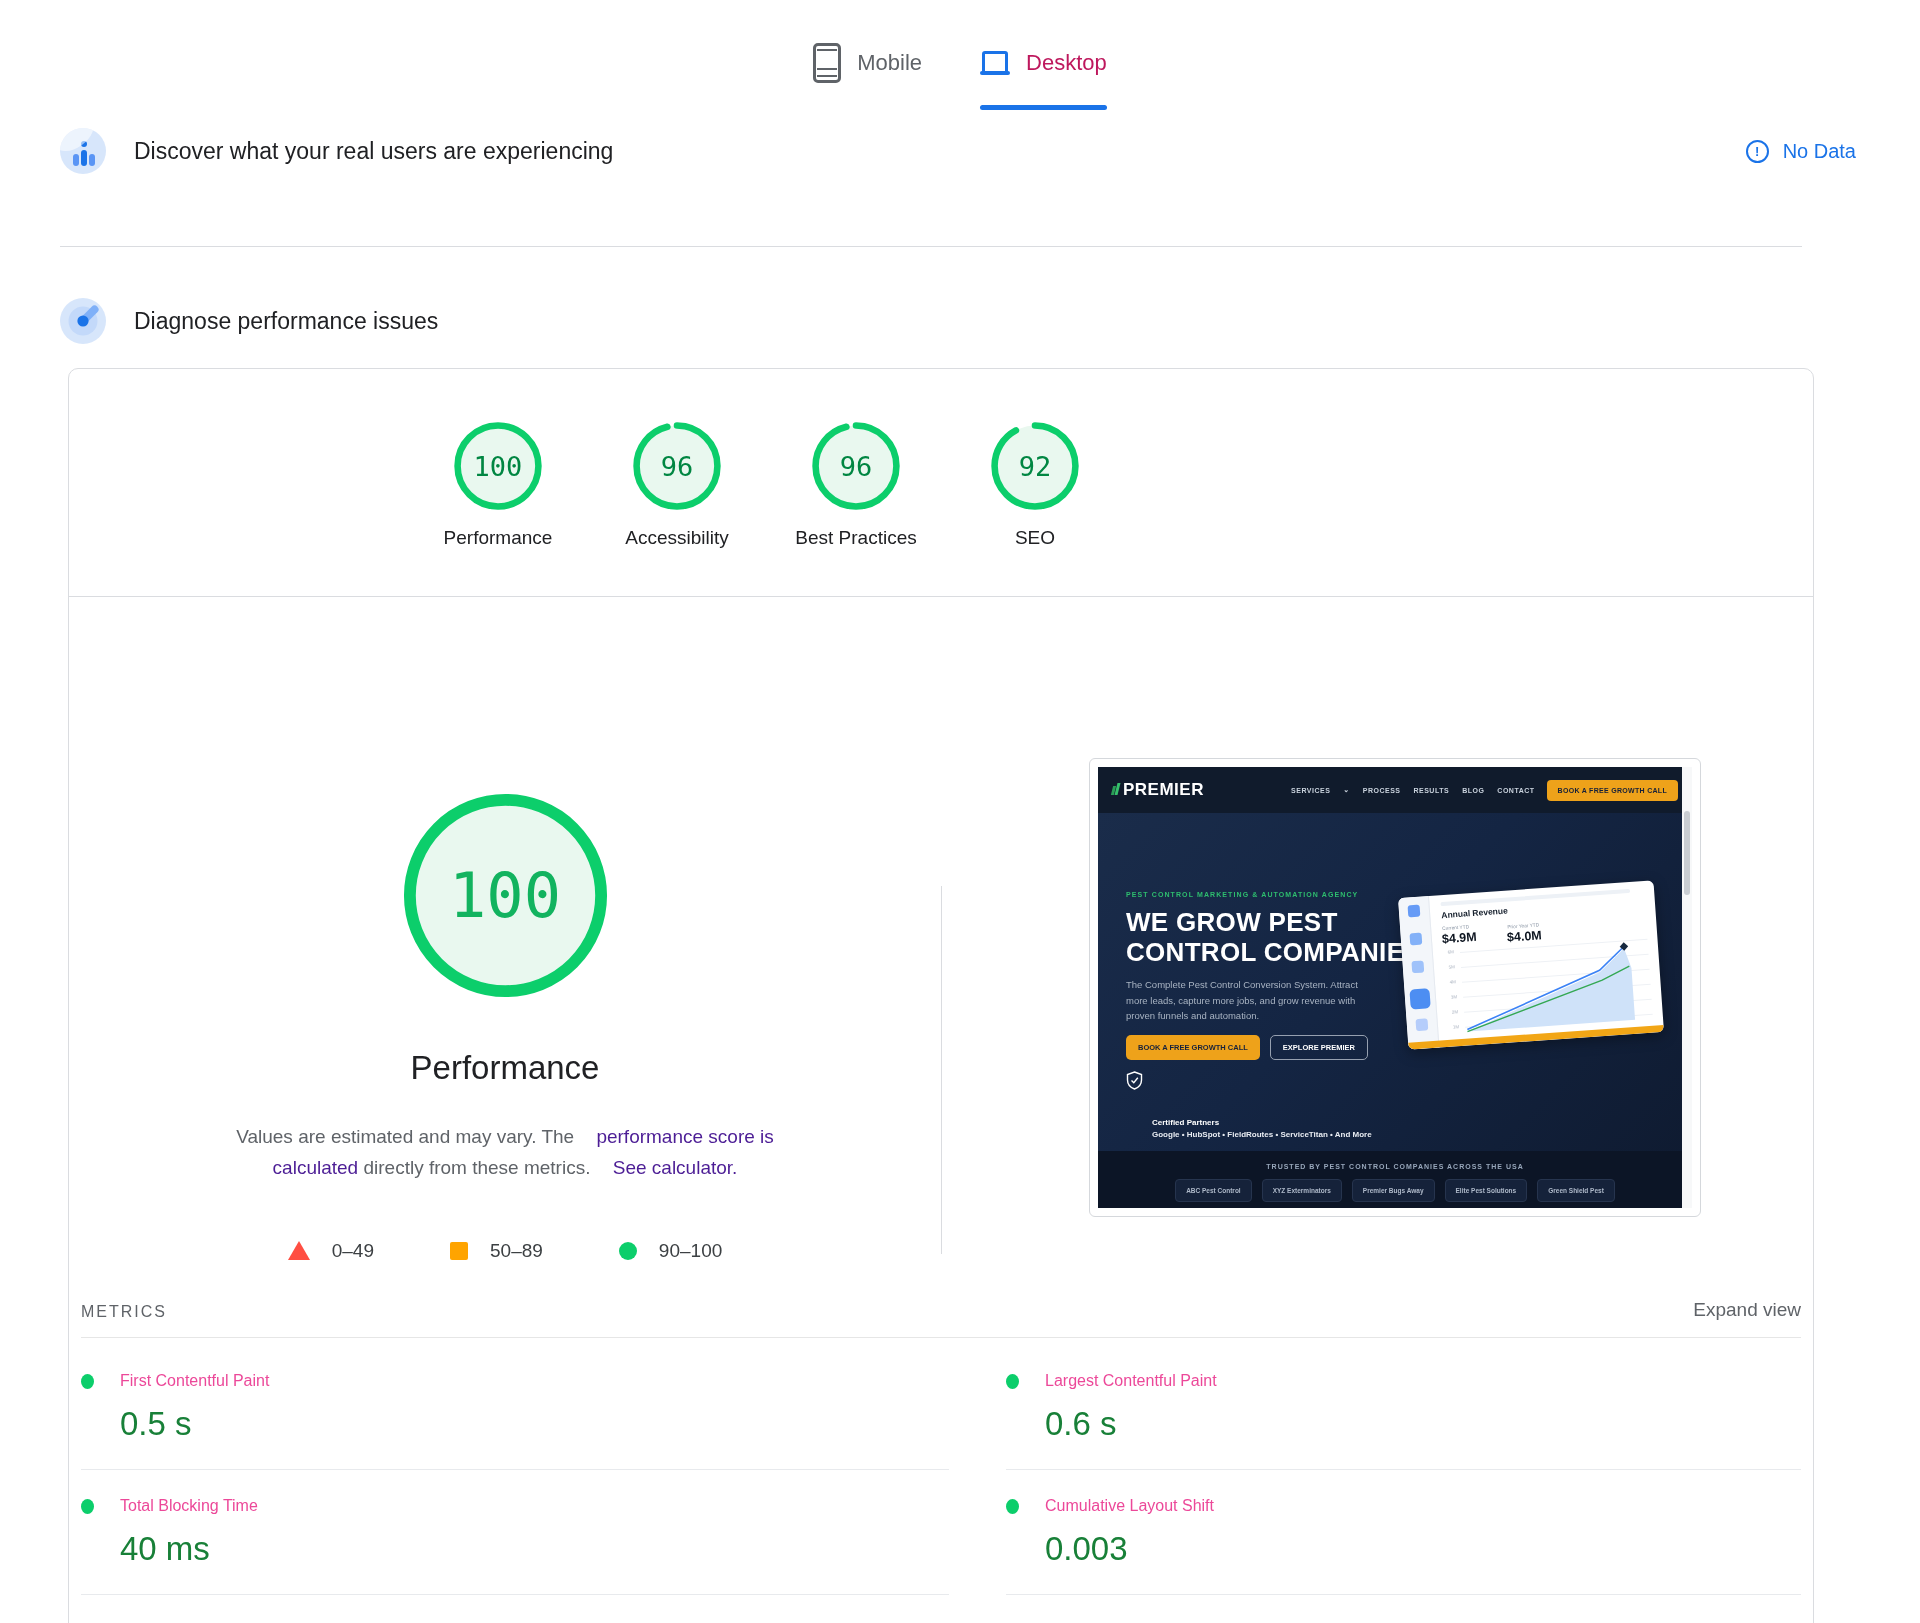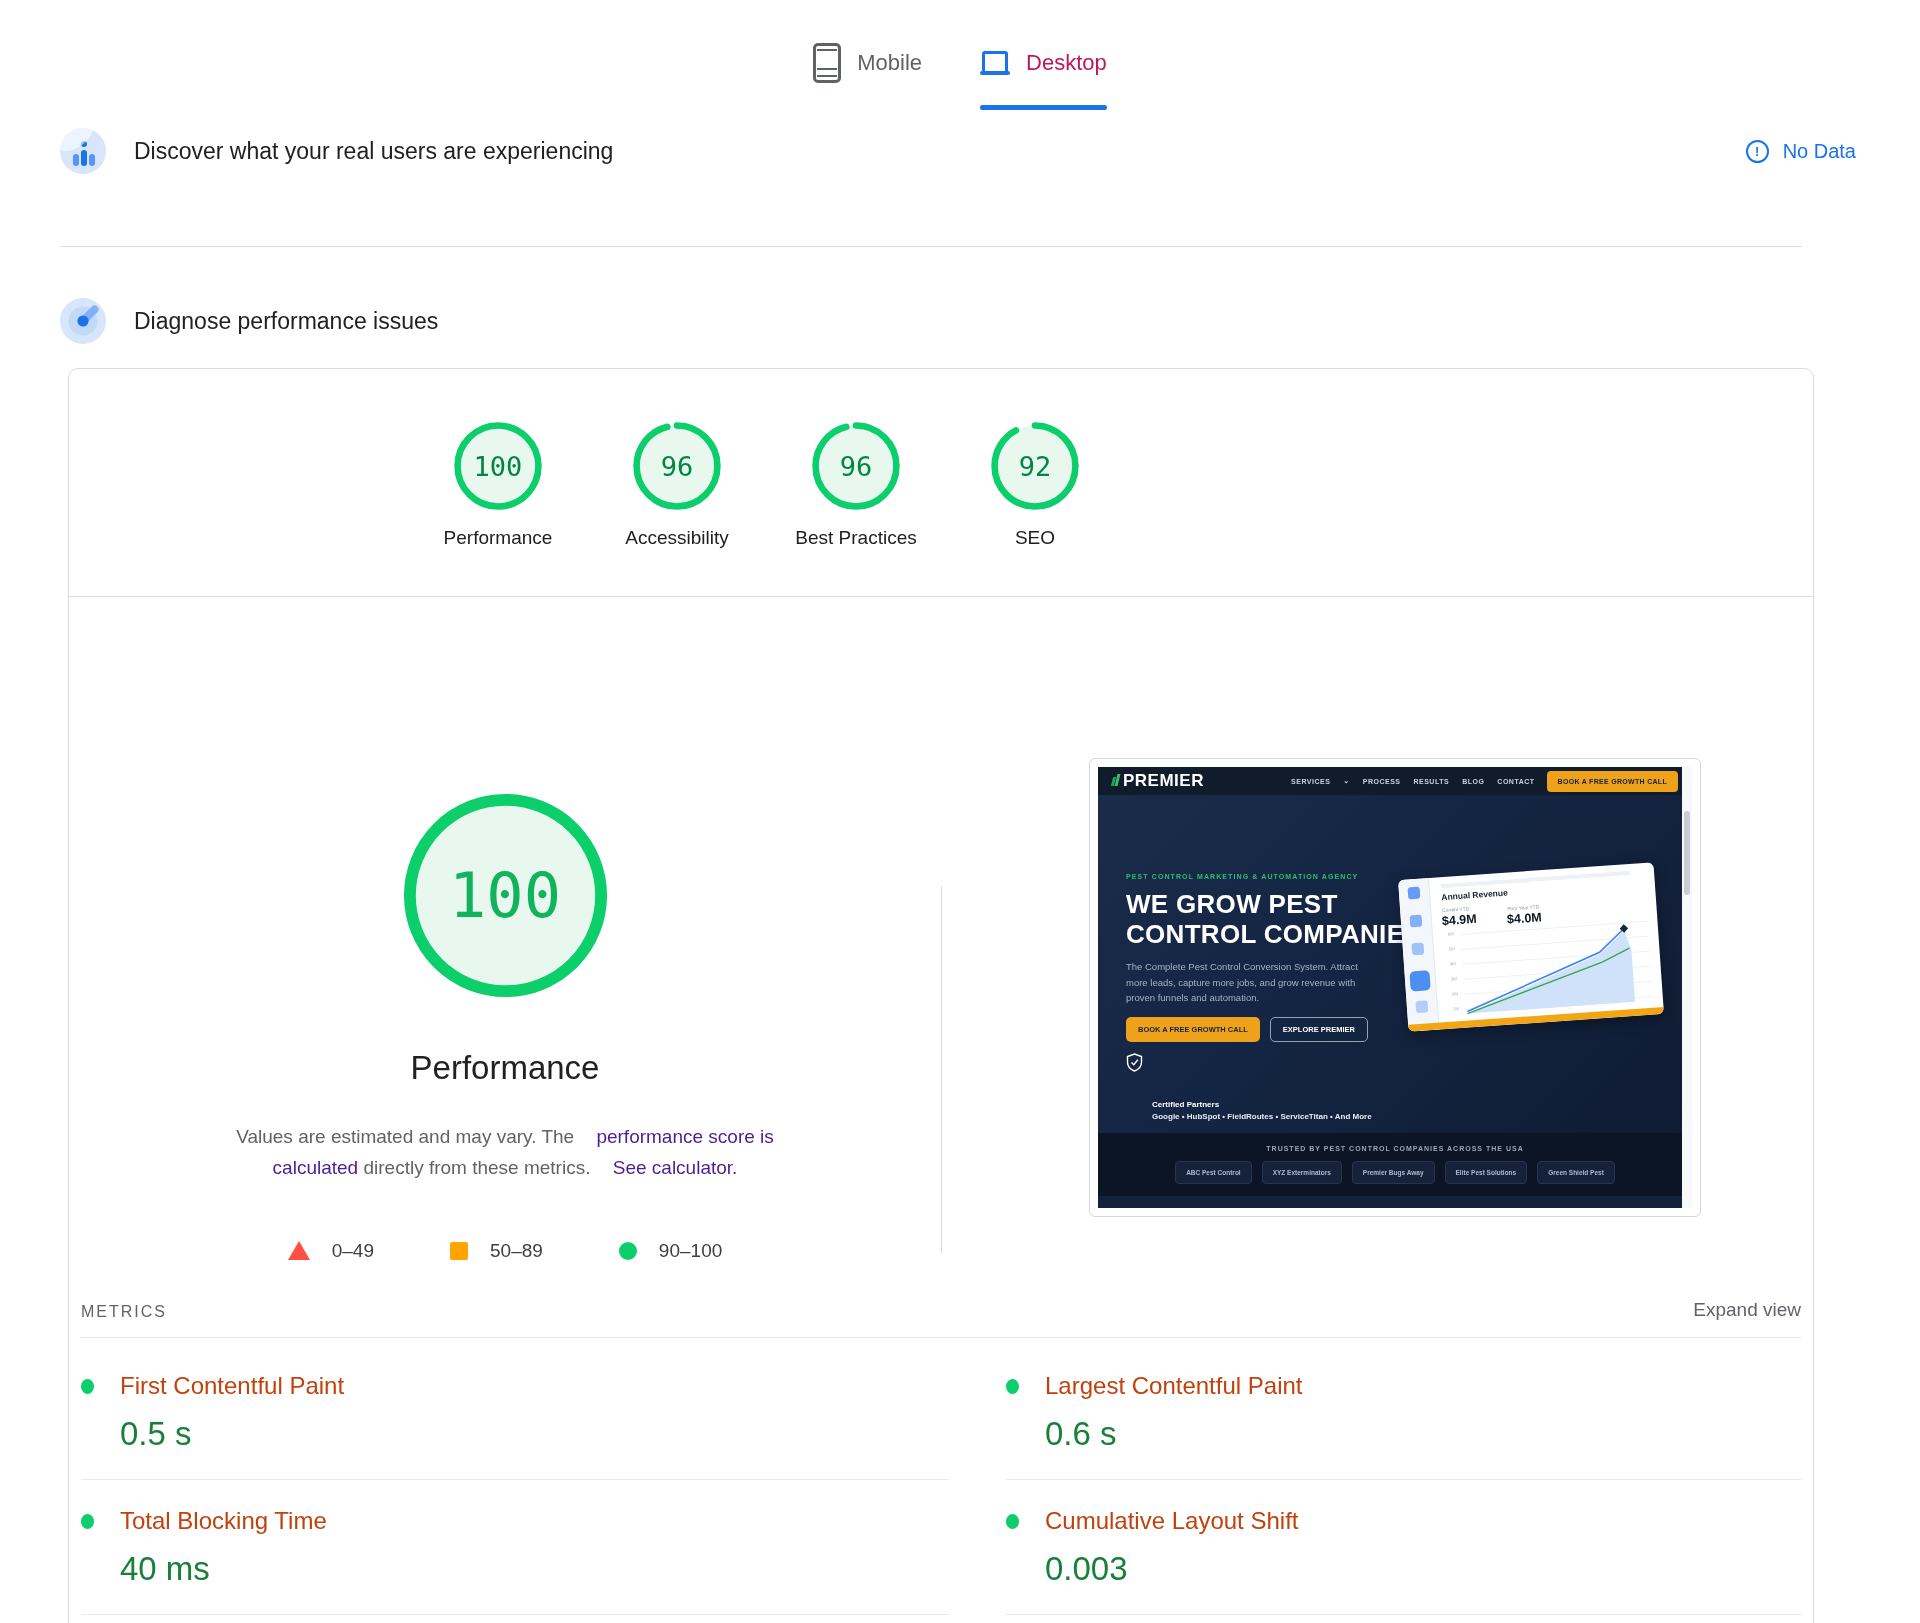--- a/index.html
+++ b/index.html
@@ -72,21 +72,21 @@
        border-bottom:19px solid #ff4e42;}
   .sq{width:18px;height:18px;background:#ffa400;border-radius:2px;}
   .cir{width:18px;height:18px;background:#0cce6b;border-radius:50%;}
 
   .v-divider{position:absolute;left:872px;top:517px;height:368px;width:1px;background:#dadce0;}
 
   
   .shot-frame{position:absolute;left:1020px;top:389px;width:612px;height:459px;background:#fff;
        border:1px solid #d5d8dc;border-radius:6px;box-sizing:border-box;padding:8px;}
   .site{position:relative;width:594px;height:441px;overflow:hidden;background:#13223a;font-family:"Liberation Sans",sans-serif;}
-  .site-header{display:flex;align-items:center;height:28px;background:#101b2c;padding:0 14px;box-sizing:border-box;}
+  .site-header{display:flex;align-items:center;height:46px;background:#101b2c;padding:0 14px;box-sizing:border-box;}
   .logo{display:flex;align-items:center;gap:5px;}
   .logo-mark{display:inline-block;width:6px;height:14px;position:relative;}
   .logo-mark::before{content:'';position:absolute;left:0;top:3px;width:2.5px;height:9px;background:#2a9e57;transform:skewX(-14deg);}
   .logo-mark::after{content:'';position:absolute;left:3.5px;top:0;width:2.5px;height:12px;background:#35c06b;transform:skewX(-14deg);}
   .logo-text{color:#fff;font-size:17px;font-weight:800;letter-spacing:.5px;}
   .site-nav{margin-left:auto;display:flex;gap:13px;align-items:center;font-size:7px;font-weight:600;
        color:#c9d2dd;letter-spacing:.5px;}
   .site-cta{margin-left:12px;background:#eea21a;color:#15203a;font-size:7px;font-weight:800;
        padding:7px 11px;border-radius:4px;letter-spacing:.3px;white-space:nowrap;}
   .hero{position:relative;height:338px;background:linear-gradient(135deg,#1a2c4a 0%,#142543 45%,#0f1b31 100%);}
@@ -127,21 +127,21 @@
   .sb-thumb{position:absolute;right:2px;top:44px;width:6px;height:84px;background:#c9cdd2;border-radius:3px;}
 
   
   .metrics-head{position:absolute;left:12px;top:930px;width:1720px;display:flex;justify-content:space-between;
        align-items:flex-end;padding-bottom:16px;border-bottom:1px solid #e6e6e6;box-sizing:border-box;}
   .metrics-title{font-size:16px;letter-spacing:2px;color:#5f6368;}
   .expand{font-size:19px;color:#5f6368;cursor:pointer;}
   .metrics-grid{position:absolute;left:12px;top:976px;width:1720px;display:grid;
        grid-template-columns:868px 795px;column-gap:57px;}
   .mcell{padding:27px 0 26px 0;border-bottom:1px solid #e8eaed;}
-  .mname{display:flex;align-items:center;gap:26px;font-size:24px;color:#c2410c;}
+  .mname{display:flex;align-items:center;gap:26px;font-size:16px;color:#ec4899;}
   .mdot{width:13px;height:15px;border-radius:50%;background:#0cce6b;flex:none;}
   .mval{margin:15px 0 0 39px;font-size:33px;color:#188038;}
 </style>
 </head>
 <body>
 
 <div class="stage">
 
   <div class="tabbar">
     <div class="tab">

